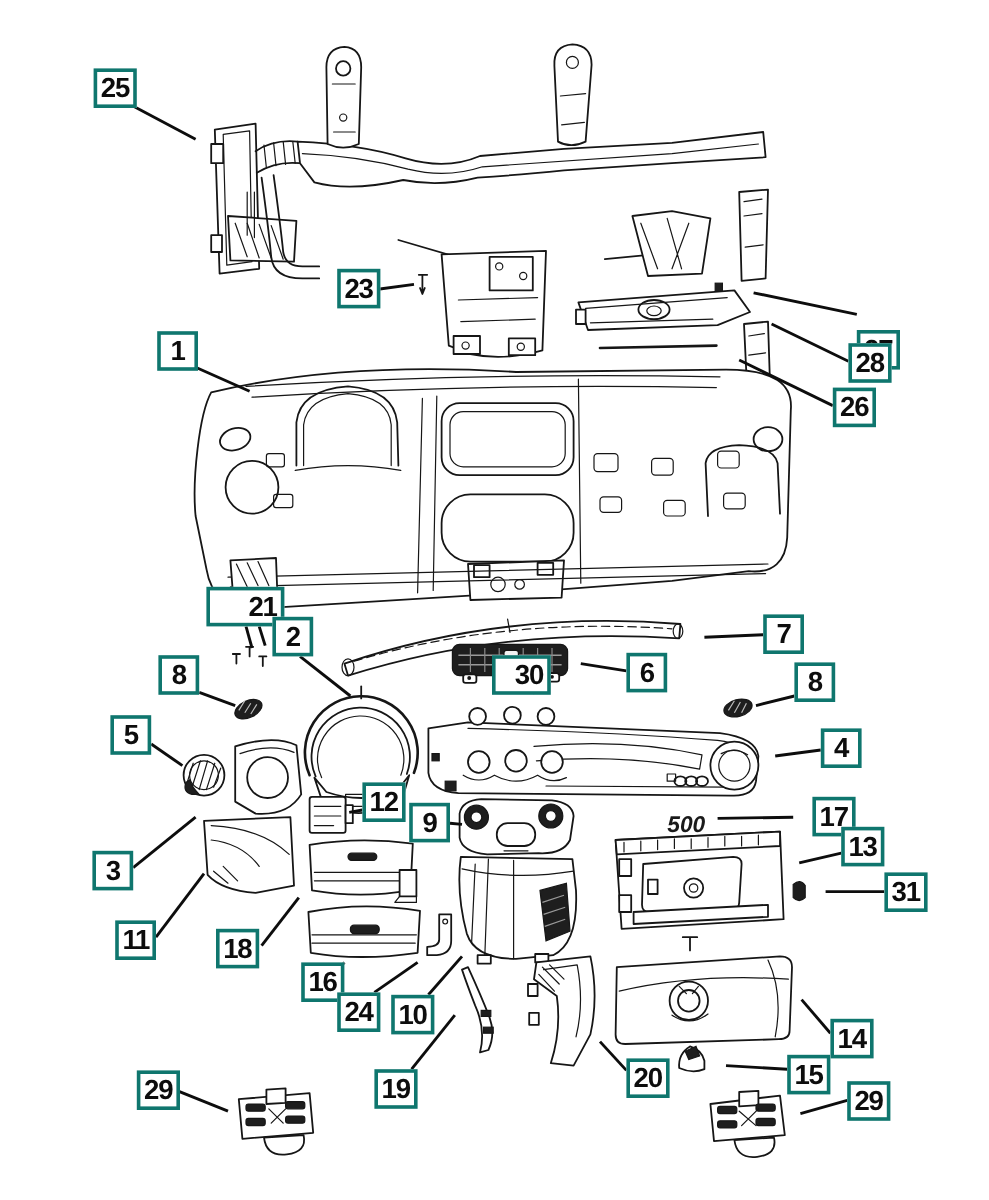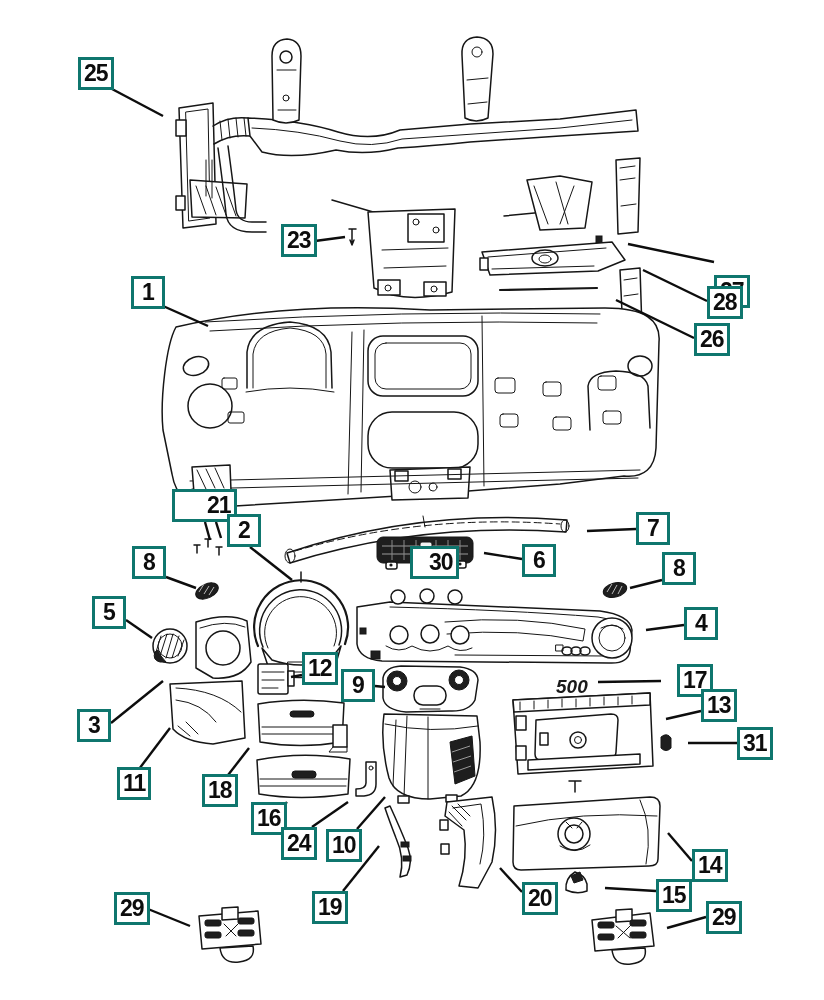--- a/index.html
+++ b/index.html
@@ -391,22 +391,22 @@
       <div class="callout" style="left: 132px; top: 546px;">8</div>
       <div class="callout" style="left: 92px; top: 596px;">5</div>
       <div class="callout" style="left: 410px; top: 546px; padding-left: 16px;">30</div>
       <div class="callout" style="left: 684px; top: 607px;">4</div>
       <div class="callout" style="left: 661px; top: 664px; margin-left: 16px;">17</div>
       <div class="callout" style="left: 701px; top: 689px;">13</div>
       <div class="callout" style="left: 737px; top: 727px;">31</div>
       <div class="callout" style="left: 302px; top: 652px;">12</div>
       <div class="callout" style="left: 341px; top: 669px;">9</div>
       <div class="callout" style="left: 77px; top: 709px;">3</div>
-      <div class="callout" style="left: 96px; top: 767px; margin-left: 21px;">11</div>
-      <div class="callout" style="left: 202px; top: 774px;">18</div>
+      <div class="callout" style="left: 96px; top: 767px;">11</div>
+      <div class="callout" style="left: 180px; top: 774px;">18</div>
       <div class="callout" style="left: 231px; top: 802px; margin-left: 20px;">16</div>
       <div class="callout" style="left: 281px; top: 827px;">24</div>
       <div class="callout" style="left: 326px; top: 829px;">10</div>
       <div class="callout" style="left: 312px; top: 891px;">19</div>
       <div class="callout" style="left: 522px; top: 882px;">20</div>
       <div class="callout" style="left: 692px; top: 849px;">14</div>
       <div class="callout" style="left: 656px; top: 879px;">15</div>
       <div class="callout" style="left: 706px; top: 901px;">29</div>
       <div class="callout" style="left: 114px; top: 892px;">29</div>
     </div>

